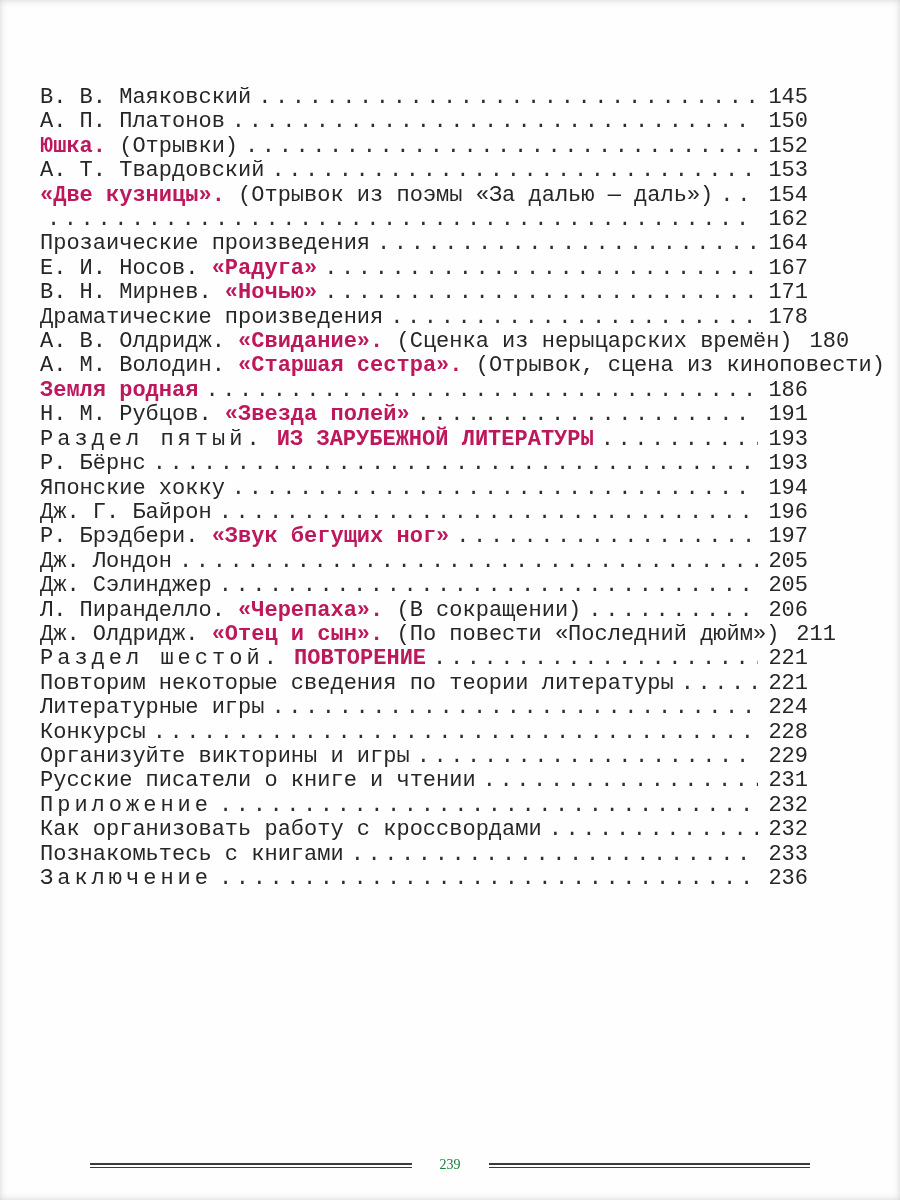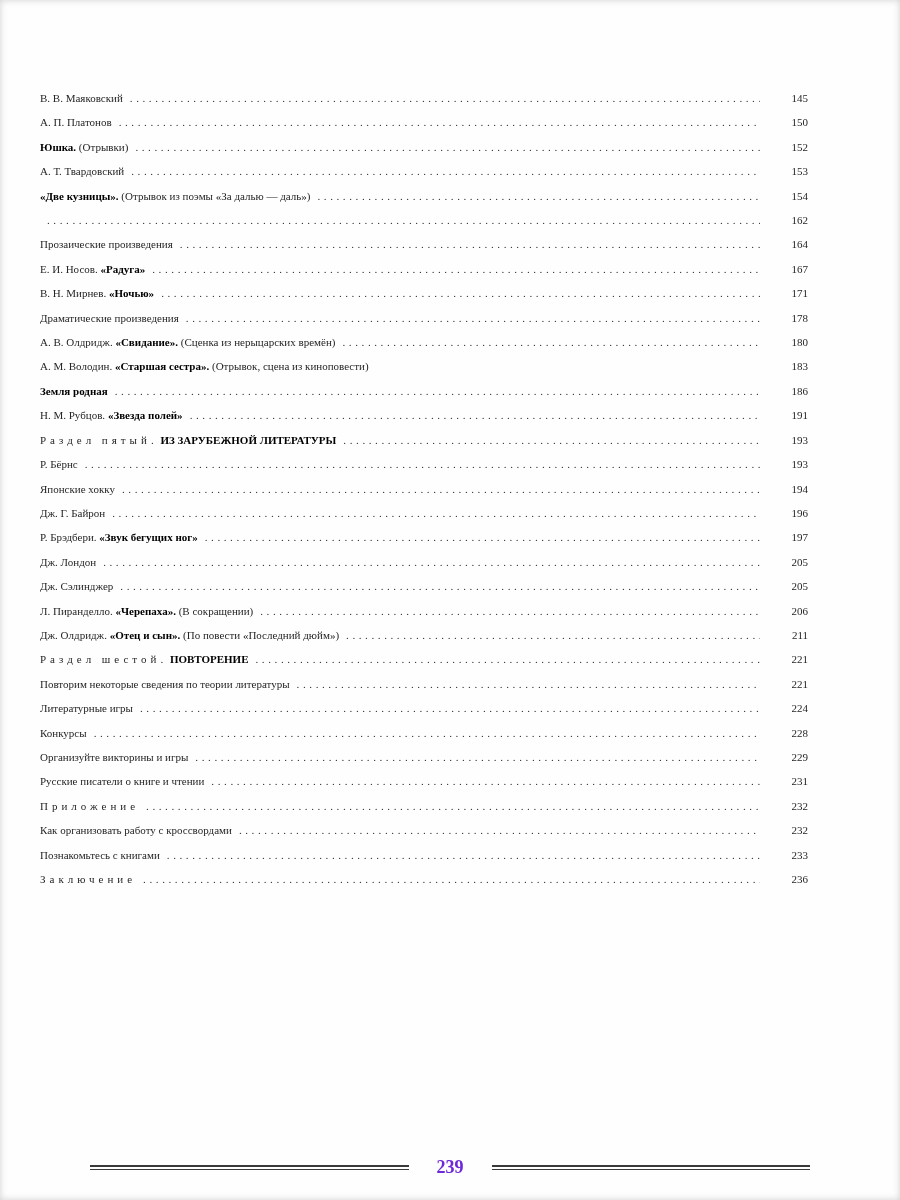--- a/index.html
+++ b/index.html
@@ -15,28 +15,29 @@
     background:#fefefe;
     box-shadow: inset 0 0 7px rgba(90,90,90,0.28);
   }
   .toc {
     position:absolute;
     left:40px; right:92px; top:86px;
   }
   .row {
     display:flex;
     align-items:baseline;
-    font-size:11px;
+    font-size:22px;
     line-height:24.4px;
     white-space:nowrap;
+    font-family:Liberation Mono, monospace;
   }
   .row.gap { }
   .label { flex:0 0 auto; }
   .seg-normal { font-weight:400; }
-  .seg-bold   { font-weight:700; color:#000000; }
+  .seg-bold   { font-weight:700; color:#be185d; }
   .seg-spaced { font-weight:400; letter-spacing:4px; }
   .leader {
     flex:1 1 auto;
     overflow:hidden;
     margin:0 10px 0 7px;
     color:#2e2e2e;
   }
   .leader::after {
     content:"..........................................................................................................................................................";
     letter-spacing:3.6px;
@@ -56,23 +57,23 @@
   }
   .rule {
     flex:1 1 auto;
     height:5px;
     border-top:2.6px solid #3a3a3a;
     border-bottom:1.2px solid #3a3a3a;
   }
   .folio {
     flex:0 0 auto;
     padding:0 28px;
-    font-size:18px;
-    font-weight:700;
-    color:#6d28d9;
+    font-size:14px;
+    font-weight:400;
+    color:#15803d;
   }
 </style>
 </head>
 <body>
 
 <div class="page">
 
   <main class="toc" id="toc">
       <div class="row">
         <span class="label"><span class="seg-normal">В. В. Маяковский</span></span>

